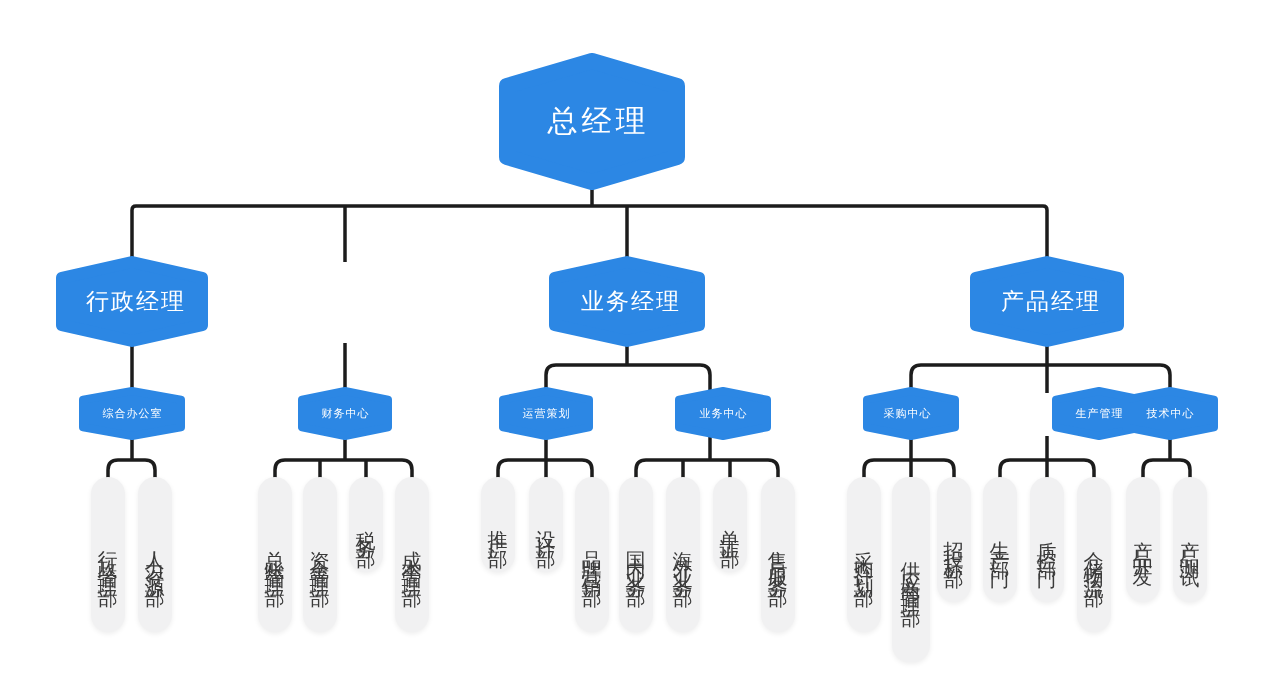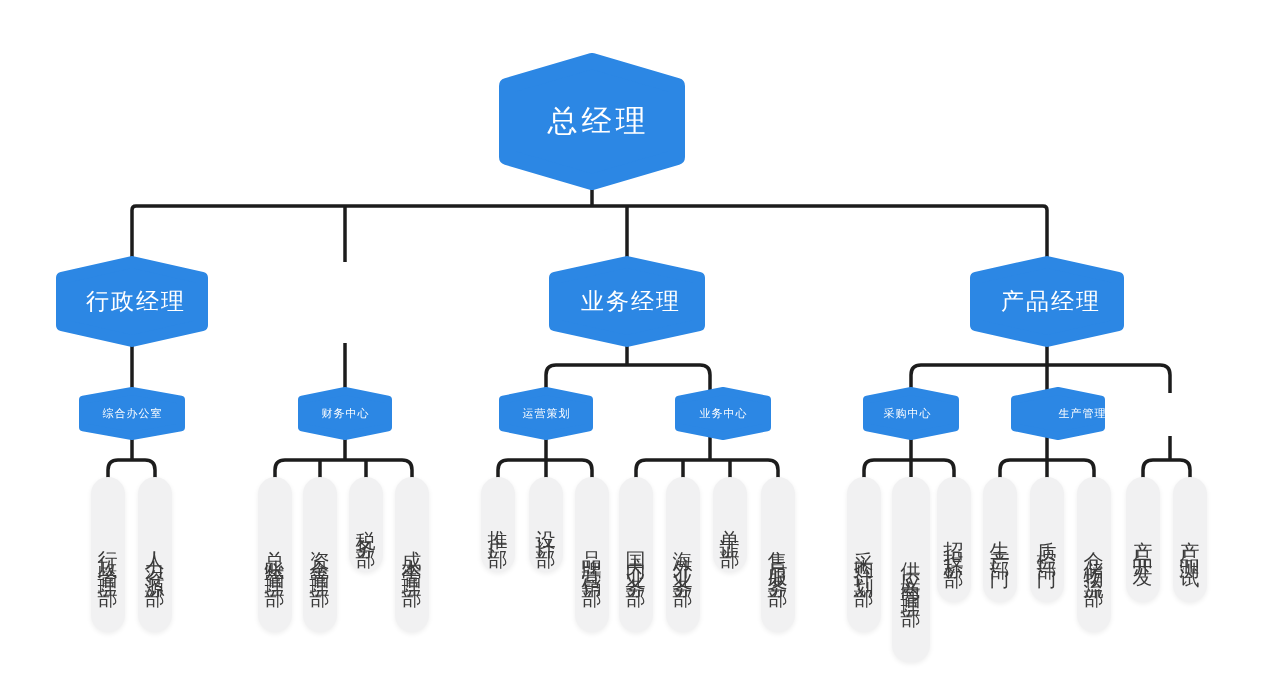--- a/index.html
+++ b/index.html
@@ -150,35 +150,41 @@
       </div>
       <div class="capsule" style="left: 847px; top: 477px; width: 34px; height: 155px;">
         <span class="cap-label">采购计划部</span>
       </div>
       <div class="capsule" style="left: 892px; top: 477px; width: 38px; height: 185px;">
         <span class="cap-label">供应商管理部</span>
       </div>
       <div class="capsule" style="left: 937px; top: 477px; width: 34px; height: 125px;">
         <span class="cap-label">招投标部</span>
       </div>
-      <div class="hex l3" style="left: 1011px; top: 387px; width: 94px; height: 53px; padding-left: 48px;">
+      <div class="hex l3" style="left: 1052px; top: 387px; width: 94px; height: 53px;">
         <svg width="94" height="53" viewBox="0 0 94 53">
           <polygon points="47.0,4.0 90.0,12.7 90.0,40.3 47.0,49.0 4.0,40.3 4.0,12.7" fill="#2C87E4" stroke="#2C87E4" stroke-width="8" stroke-linejoin="round"></polygon>
         </svg>
         <span class="hex-label">生产管理</span>
       </div>
       <div class="capsule" style="left: 983px; top: 477px; width: 34px; height: 125px;">
         <span class="cap-label">生产部门</span>
       </div>
       <div class="capsule" style="left: 1030px; top: 477px; width: 34px; height: 125px;">
         <span class="cap-label">质控部门</span>
       </div>
       <div class="capsule" style="left: 1077px; top: 477px; width: 34px; height: 155px;">
         <span class="cap-label">仓储物流部</span>
       </div>
+      <div class="hex l3" style="left: 1122px; top: 387px; width: 96px; height: 53px;">
+        <svg width="96" height="53" viewBox="0 0 96 53">
+          <polygon points="48.0,4.0 92.0,12.7 92.0,40.3 48.0,49.0 4.0,40.3 4.0,12.7" fill="#2C87E4" stroke="#2C87E4" stroke-width="8" stroke-linejoin="round"></polygon>
+        </svg>
+        <span class="hex-label">技术中心</span>
+      </div>
       <div class="capsule" style="left: 1126px; top: 477px; width: 34px; height: 125px;">
         <span class="cap-label">产品开发</span>
       </div>
       <div class="capsule" style="left: 1173px; top: 477px; width: 34px; height: 125px;">
         <span class="cap-label">产品测试</span>
       </div>
     </div>
 </div>
 
 </body></html>

